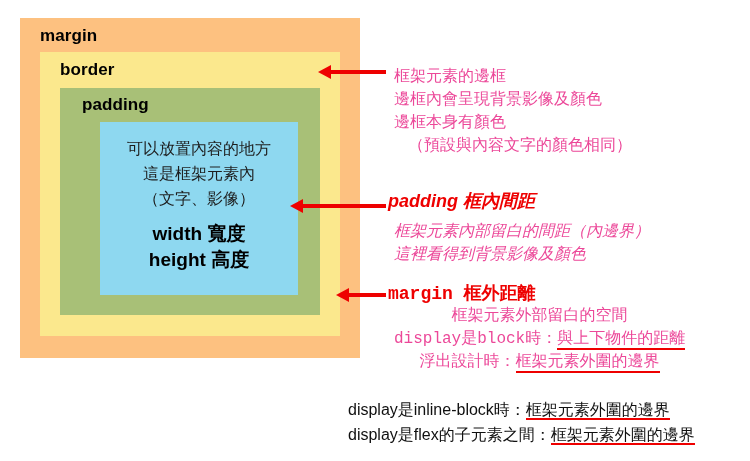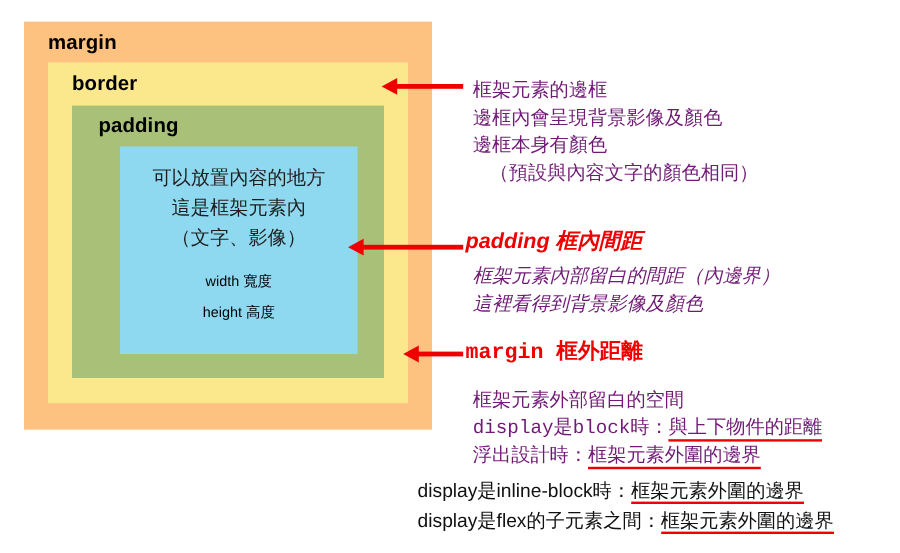--- a/index.html
+++ b/index.html
@@ -44,22 +44,22 @@
   #content-text{
     position:absolute;
     left:100px;top:136px;width:198px;
     text-align:center;
     color:#1d1d1d;
     font-size:16px;
     line-height:25px;
     white-space:nowrap;
   }
   #content-text .dim{
-    font-weight:normal;
-    font-size:12px;
+    font-weight:bold;
+    font-size:19px;
     color:#000;
     line-height:26px;
   }
   #content-text .gap{height:10px;}
 
   
   .arrow{position:absolute;height:14px;}
   .arrow .shaft{
     position:absolute;left:10px;top:5px;height:4px;
     background:#ee0000;
@@ -81,39 +81,39 @@
   
   .ann{position:absolute;}
   .ann-title{
     color:#ee0000;
     font-weight:bold;
     font-size:18px;
     white-space:nowrap;
     line-height:22px;
   }
   .ann-body{
-    color:#701a75;
+    color:#ec4899;
     font-size:16px;
     line-height:23px;
     white-space:nowrap;
   }
   .ann-body .ind{padding-left:14px;display:inline-block;}
   .ul-red{
     border-bottom:2px solid #ee0000;
     padding-bottom:0px;
   }
 
   #ann-border{left:388px;top:57px;}
   #ann-border .ann-body{margin-top:7px;margin-left:6px;}
 
   #ann-padding{left:388px;top:190px;font-style:italic;}
   #ann-padding .ann-body{margin-top:7px;margin-left:6px;}
 
   #ann-margin{left:388px;top:283px;font-family:Liberation Mono, monospace;}
-  #ann-margin .ann-body{margin-top:18px;margin-left:6px;}
+  #ann-margin .ann-body{margin-left:6px;text-align:center;}
 
   #ann-extra{
     position:absolute;left:348px;top:397px;
     color:#101010;font-size:16px;line-height:25px;white-space:nowrap;
   }
 </style>
 </head>
 <body style="background: rgb(255, 255, 255);">
 
 <div id="stage">

